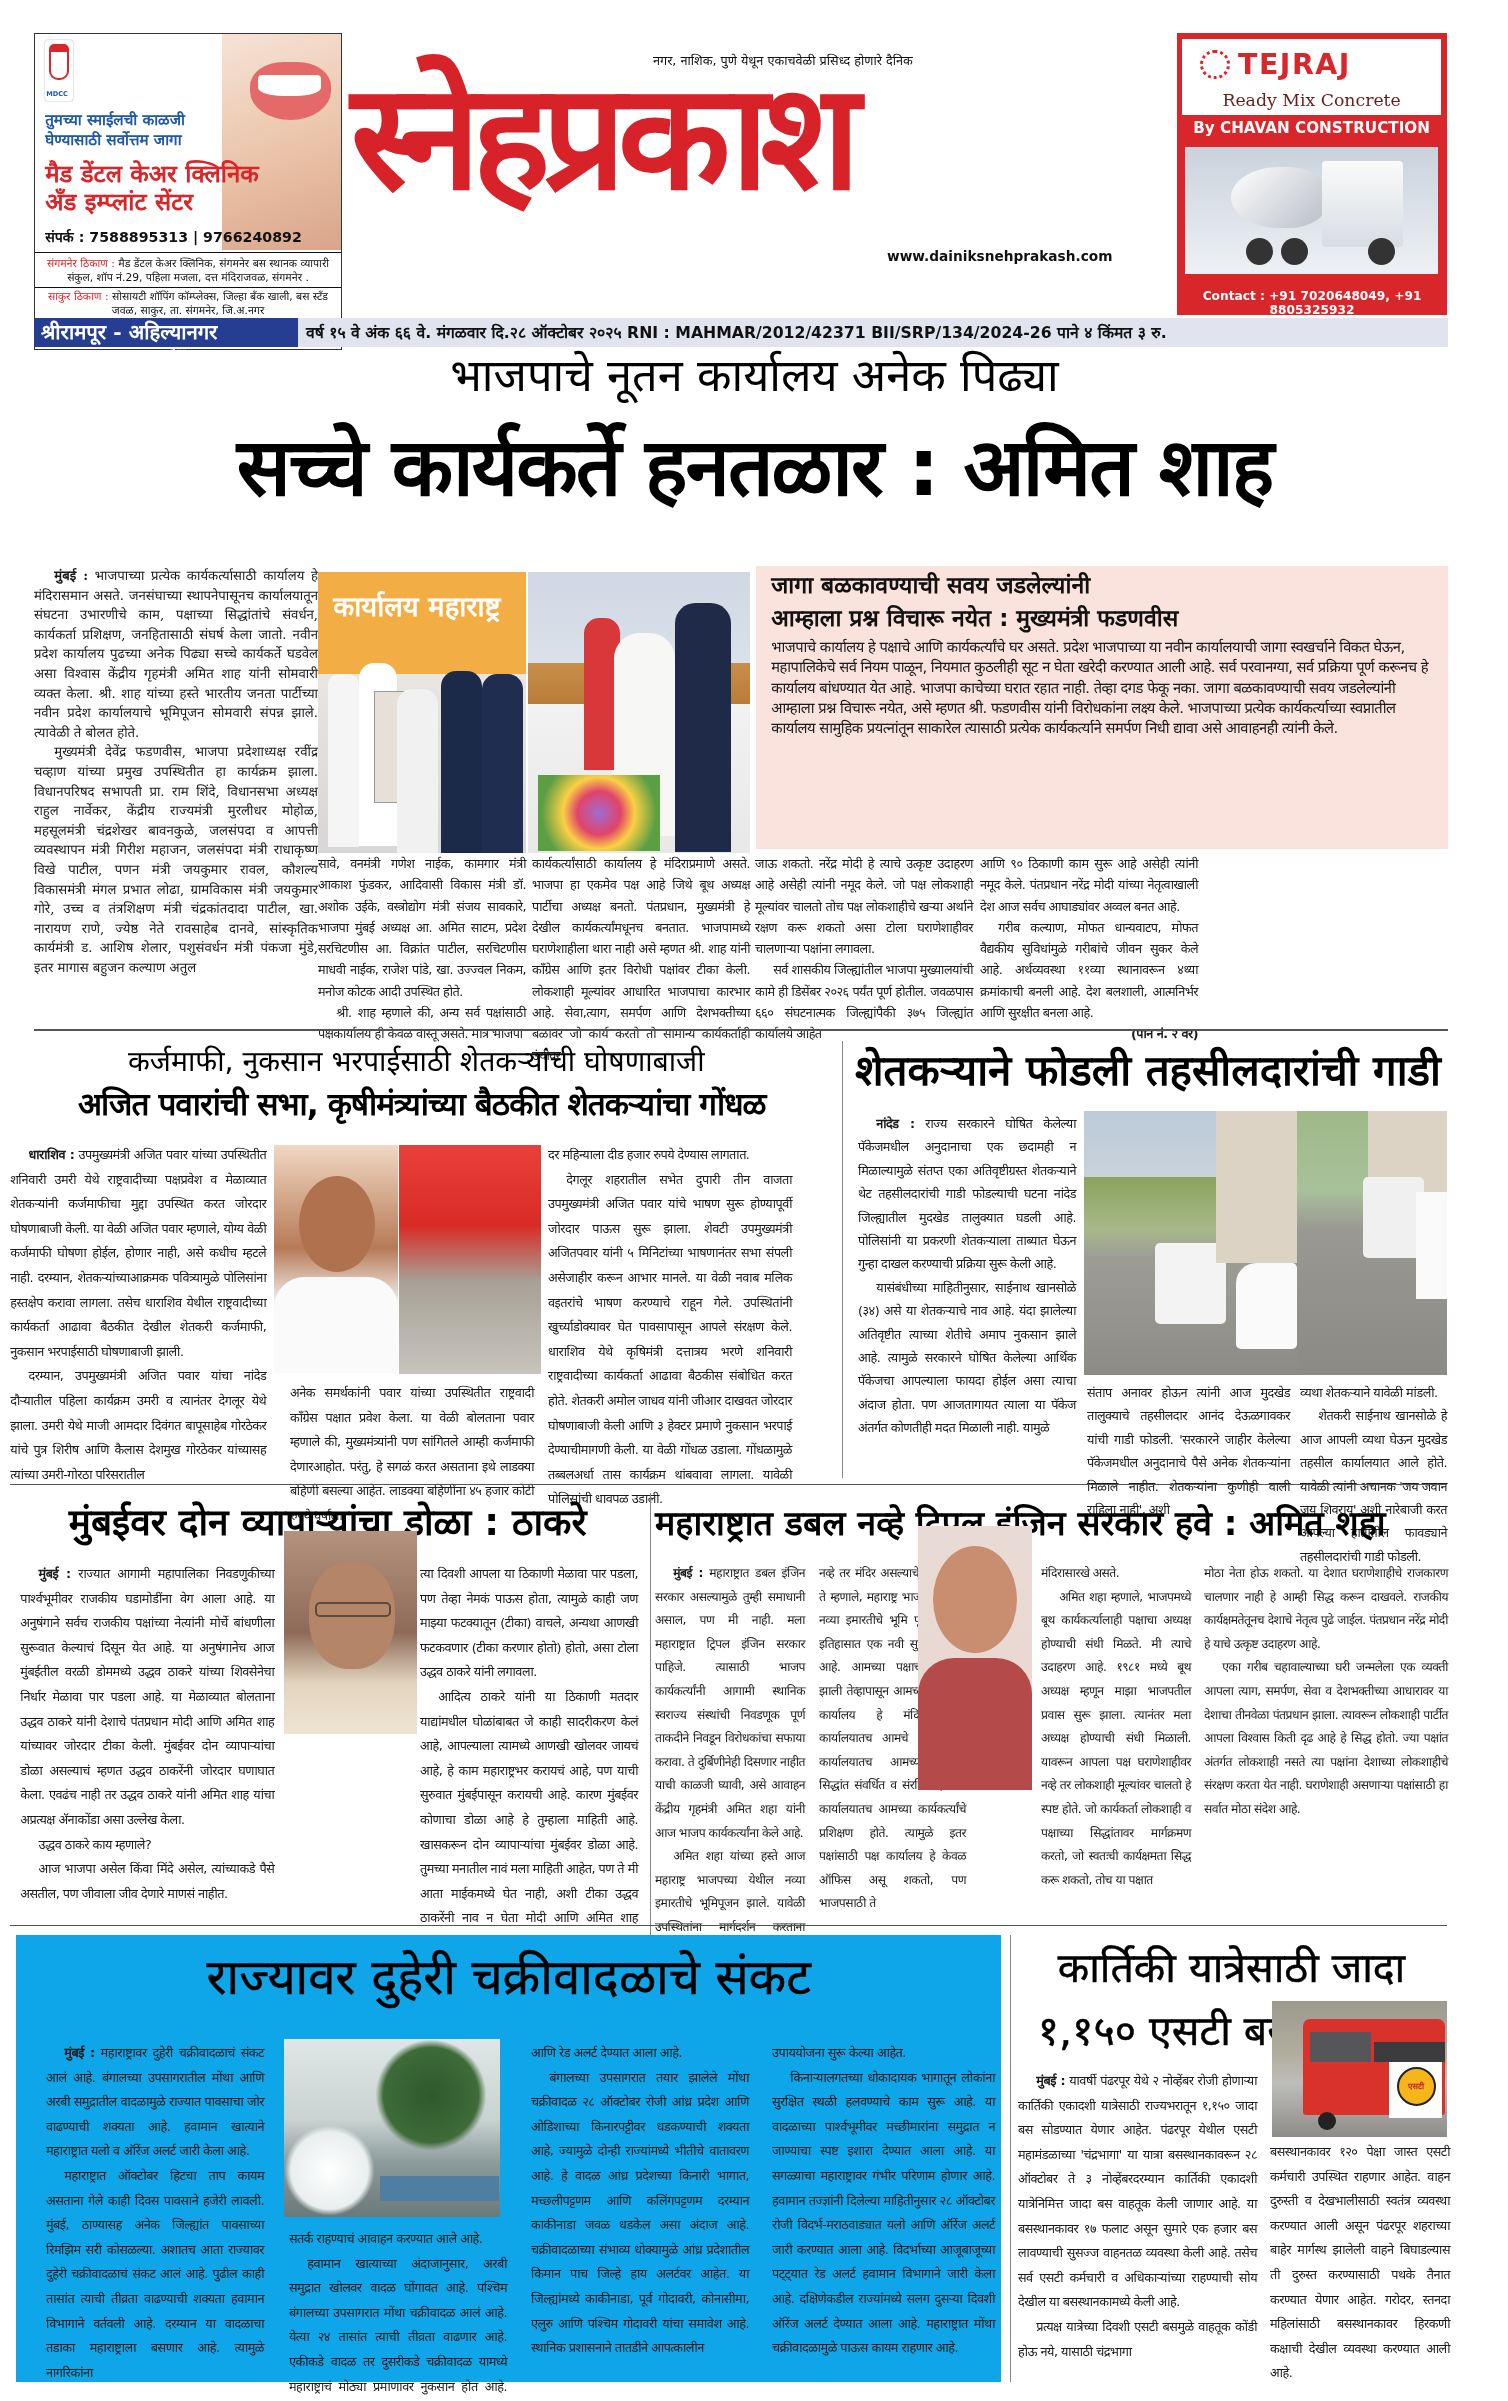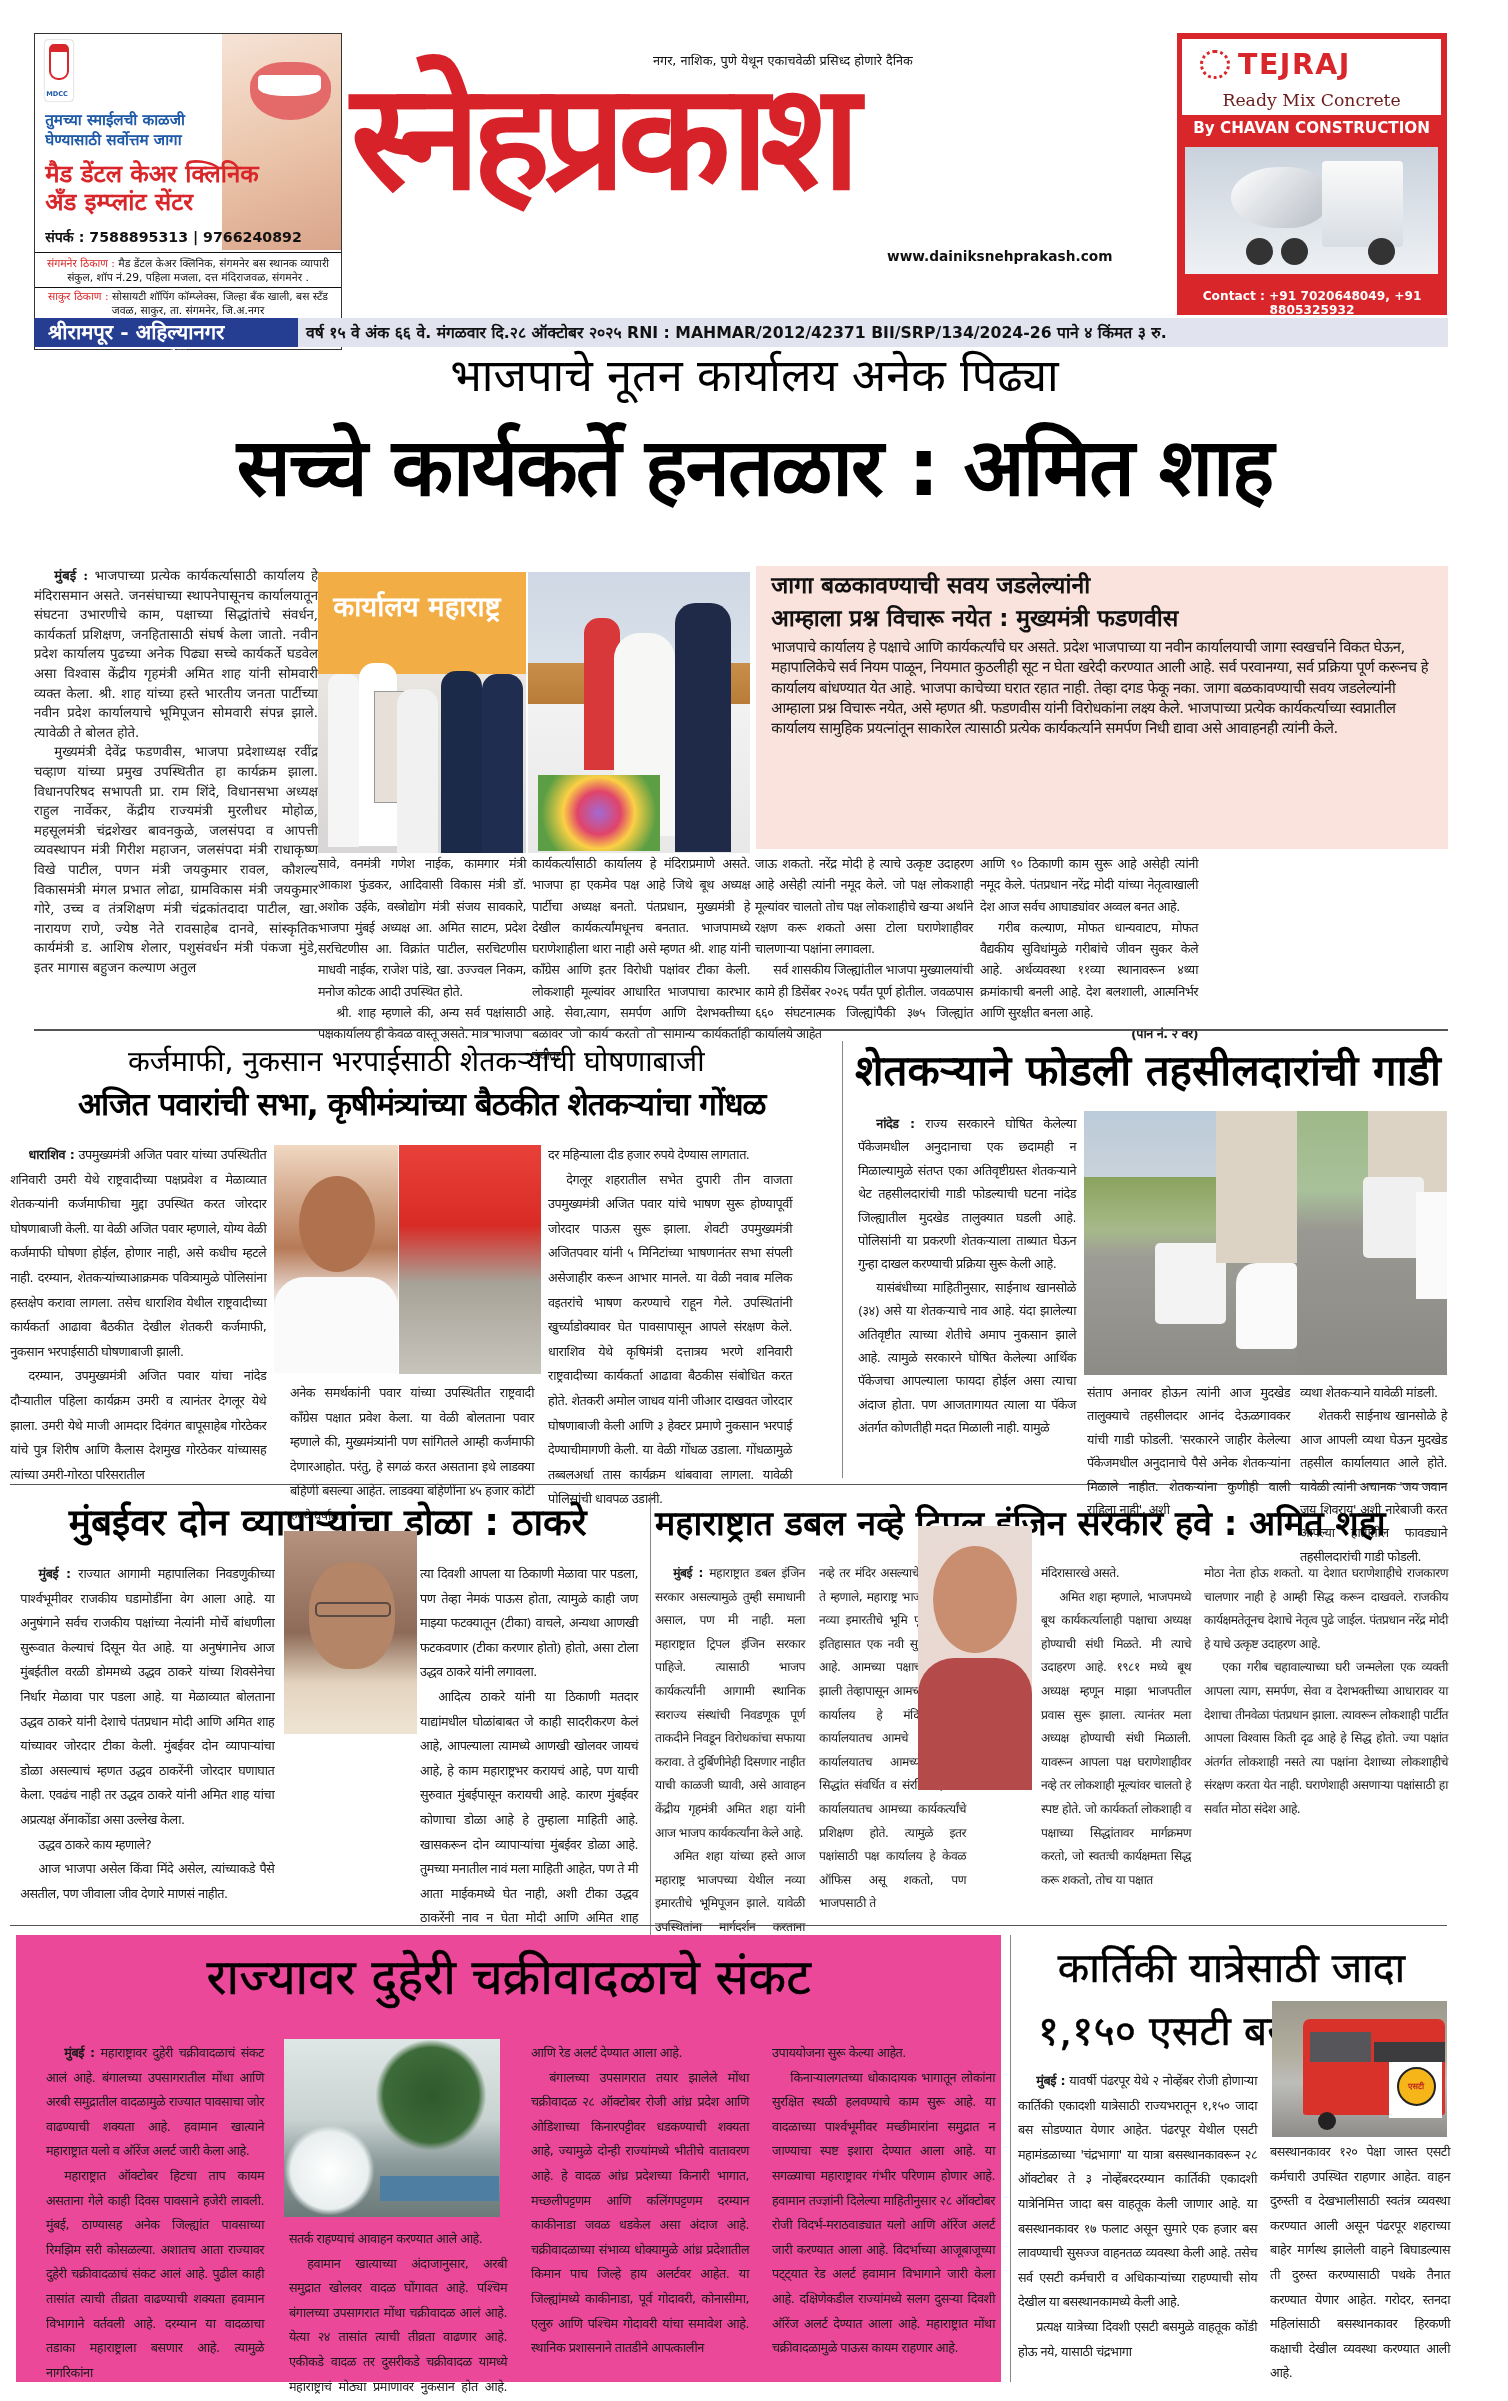--- a/index.html
+++ b/index.html
@@ -40,25 +40,25 @@
 .ad-right .sun{position:absolute;left:18px;top:11.2px;width:29.5px;height:29.5px;border-radius:50%;border:3px dotted #d9262a}
 .ad-right .brand{position:absolute;left:56px;top:9.1px;font-size:28.4px;font-weight:bold;color:#d9262a;letter-spacing:1.5px}
 .ad-right .rmc{position:absolute;left:0;top:51px;width:259px;text-align:center;font-family:"DejaVu Serif","Liberation Serif",serif;font-size:17.3px;color:#6b1b1b}
 .ad-right .by{position:absolute;left:5.1px;top:86px;width:259px;text-align:center;color:#fff;font-size:15.2px;font-weight:bold}
 .ad-right .truck{position:absolute;left:8.1px;top:114px;width:253px;height:127px;background:linear-gradient(#c9d2dc,#eef1f4)}
 .ad-right .truck .drum{position:absolute;left:46px;top:20.3px;width:96px;height:61px;border-radius:50% 40% 40% 50%;background:linear-gradient(135deg,#fff,#b8bec6)}
 .ad-right .truck .cab{position:absolute;left:137px;top:14.2px;width:81px;height:86px;background:linear-gradient(#fafafa,#d8dde3);border-radius:4.1px}
 .ad-right .truck .wheel{position:absolute;top:91px;width:27.4px;height:27.4px;border-radius:50%;background:#333}
 .ad-right .phone{position:absolute;left:0;top:256px;width:270px;text-align:center;color:#fff;font-size:12.2px;font-weight:bold}
 .dateline{left:34px;top:318px;width:1414px;height:29px;background:#e1e3ef}
-.dateline .city{position:absolute;left:0;top:0;width:264px;height:29px;background:#253e91;color:#fff;font-size:20.3px;font-weight:bold;line-height:29px;padding-left:14px;white-space:nowrap}
+.dateline .city{position:absolute;left:0;top:0;width:264px;height:29px;background:#253e91;color:#fff;font-size:20.3px;font-weight:bold;line-height:29px;padding-left:7px;white-space:nowrap}
 .dateline .info{position:absolute;left:272px;top:0;height:29px;line-height:29px;font-size:15.7px;font-weight:bold;color:#111;white-space:nowrap}
 
 .pinkbox{background:#fae3dc}
-.bluebox{background:#ec4899}
+.bluebox{background:#0ea5e9}
 </style>
 </head>
 <body>
 
 <div class="abs ad-left">
   <div class="logo">
     <div class="tooth"></div>
     <div class="lbl">MDCC</div>
   </div>
   <div class="smile">

